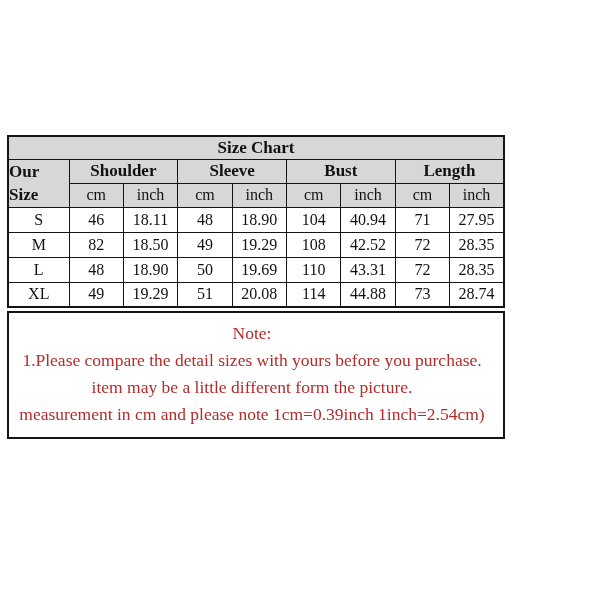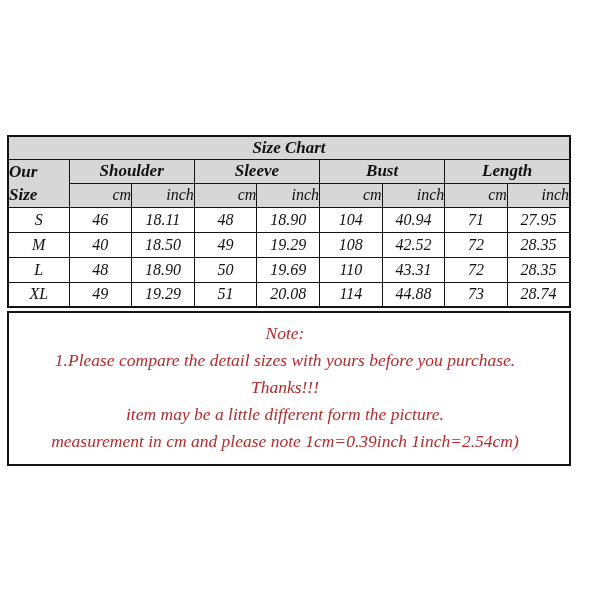--- a/index.html
+++ b/index.html
@@ -6,22 +6,21 @@
   html, body { margin: 0; padding: 0; }
   body {
     width: 600px; height: 600px;
     background: var(--page-bg, #ffffff);
     position: relative;
     font-family: "Liberation Serif", "DejaVu Serif", serif;
   }
   .content {
     position: absolute;
     top: 135px; left: 7px;
-    width: 564px;
-    font-style: italic;
+    width: 498px;
   }
   table.size-chart {
     border-collapse: collapse;
     width: 100%;
     table-layout: fixed;
     border: 2px solid var(--border, #141414);
     color: #111;
   }
   table.size-chart td {
     border: 1px solid var(--border, #141414);
@@ -44,21 +43,21 @@
   }
   .group-cell {
     background: var(--header-bg, #d7d7d7);
     text-align: center;
     font-weight: bold;
     font-size: 17px;
     height: 24px;
   }
   .unit-cell {
     background: var(--header-bg, #d7d7d7);
-    text-align: right;
+    text-align: center;
     font-size: 16px;
     padding-left: 4px;
     height: 24px;
   }
   .data-cell {
     background: #ffffff;
     text-align: center;
     font-size: 16px;
     height: 25px;
   }
@@ -121,21 +120,21 @@
         <td class="data-cell">18.11</td>
         <td class="data-cell">48</td>
         <td class="data-cell">18.90</td>
         <td class="data-cell">104</td>
         <td class="data-cell">40.94</td>
         <td class="data-cell">71</td>
         <td class="data-cell">27.95</td>
       </tr>
       <tr>
         <td class="data-cell">M</td>
-        <td class="data-cell">40</td>
+        <td class="data-cell">82</td>
         <td class="data-cell">18.50</td>
         <td class="data-cell">49</td>
         <td class="data-cell">19.29</td>
         <td class="data-cell">108</td>
         <td class="data-cell">42.52</td>
         <td class="data-cell">72</td>
         <td class="data-cell">28.35</td>
       </tr>
       <tr>
         <td class="data-cell">L</td>
@@ -158,18 +157,17 @@
         <td class="data-cell">44.88</td>
         <td class="data-cell">73</td>
         <td class="data-cell">28.74</td>
       </tr>
     </tbody>
   </table>
 
   <div class="note-box">
     <div class="note-line">Note:</div>
     <div class="note-line">1.Please compare the detail sizes with yours before you purchase.</div>
-    <div class="note-line">Thanks!!!</div>
     <div class="note-line">item may be a little different form the picture.</div>
     <div class="note-line">measurement in cm and please note 1cm=0.39inch 1inch=2.54cm)</div>
   </div>
 
 </div>
 
 </body></html>

